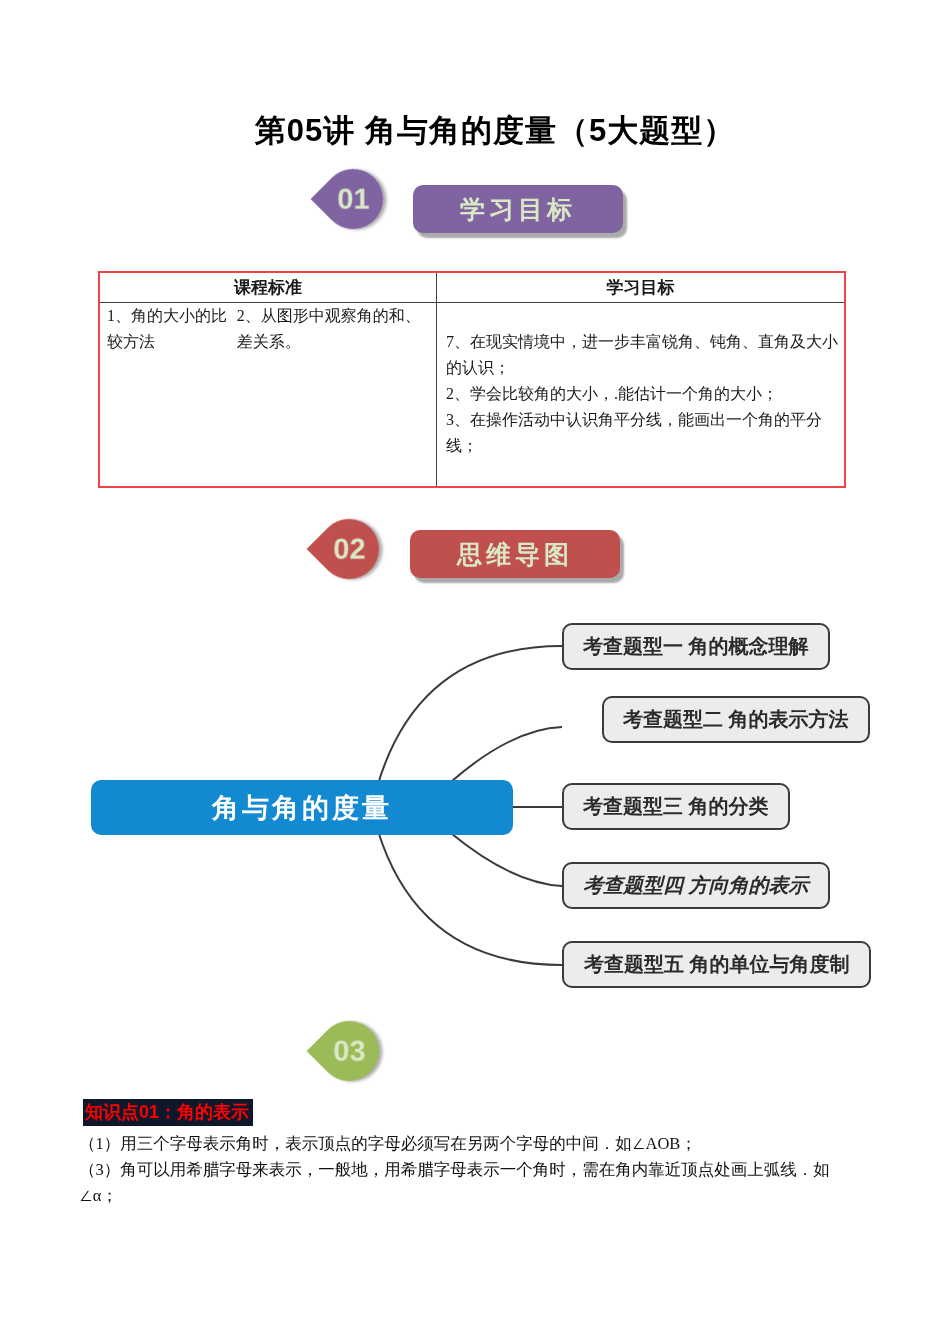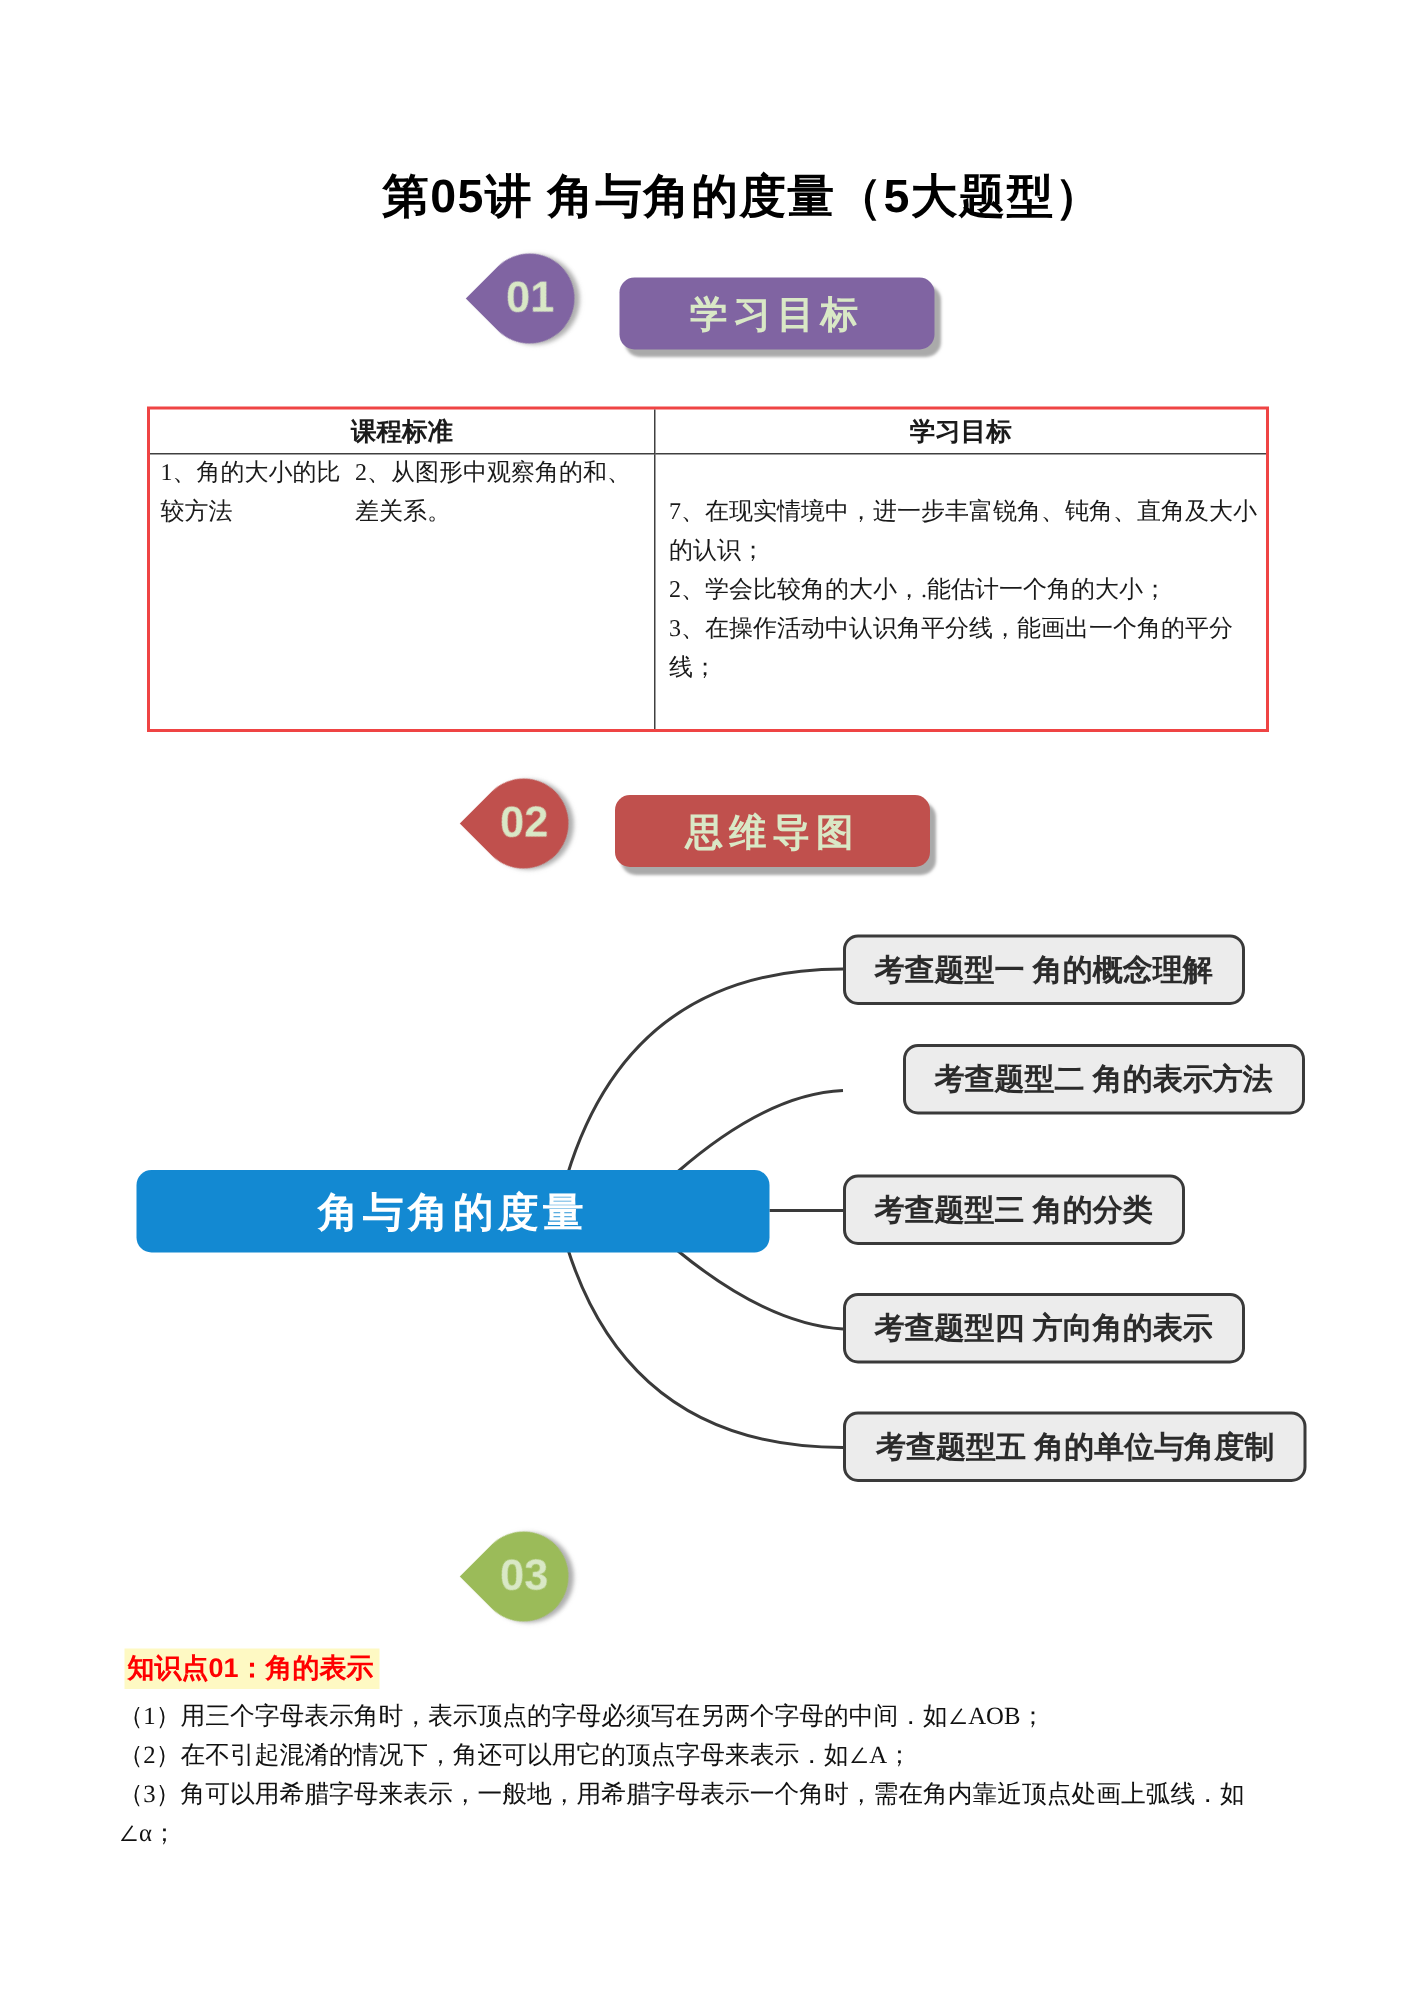--- a/index.html
+++ b/index.html
@@ -67,25 +67,25 @@
     font-weight:bold; font-size:27px; color:#ffffff; letter-spacing:3px;
   }
   .branch {
     position:absolute; left:562px; height:47px;
     background:#ECECEC; border:2.5px solid #3A3A3A; border-radius:10px;
     display:flex; align-items:center; padding:0 19px;
     font-family:"Liberation Sans", sans-serif;
     font-weight:bold; font-size:20px; color:#2B2B2B; white-space:nowrap;
   }
   .b1 { top:23px; }  .b2 { top:96px;margin-left:40px; } .b3 { top:183px; }
-  .b4 { top:262px; } .b5 { top:341px;padding-left:20px; }
+  .b4 { top:262px;font-style:italic; } .b5 { top:341px;padding-left:20px; }
   
   .kp-heading {
     position:absolute; left:83px; top:1099px;
-    background:#fef9c3; color:#FF0000;
+    background:#0f172a; color:#FF0000;
     font-family:"Liberation Sans", sans-serif;
     font-weight:bold; font-size:18px; padding:1px 4px 2px 2px;
   }
   .kp-items {
     position:absolute; left:79px; top:1131px; width:788px;
     font-size:16.5px; line-height:26px; color:#111;
   }
 </style>
 </head>
 <body>
@@ -134,17 +134,16 @@
     <div class="branch b5">考查题型五  角的单位与角度制</div>
   </div>
 
   <div class="teardrop c-green td3">
     <span class="num">03</span>
   </div>
 
   <div class="kp-heading">知识点01：角的表示</div>
   <div class="kp-items">
     <div>（1）用三个字母表示角时，表示顶点的字母必须写在另两个字母的中间．如∠AOB；</div>
-    <div>（2）在不引起混淆的情况下，角还可以用它的顶点字母来表示．如∠A；</div>
     <div>（3）角可以用希腊字母来表示，一般地，用希腊字母表示一个角时，需在角内靠近顶点处画上弧线．如∠α；</div>
   </div>
 
 </div>
 
 </body></html>

